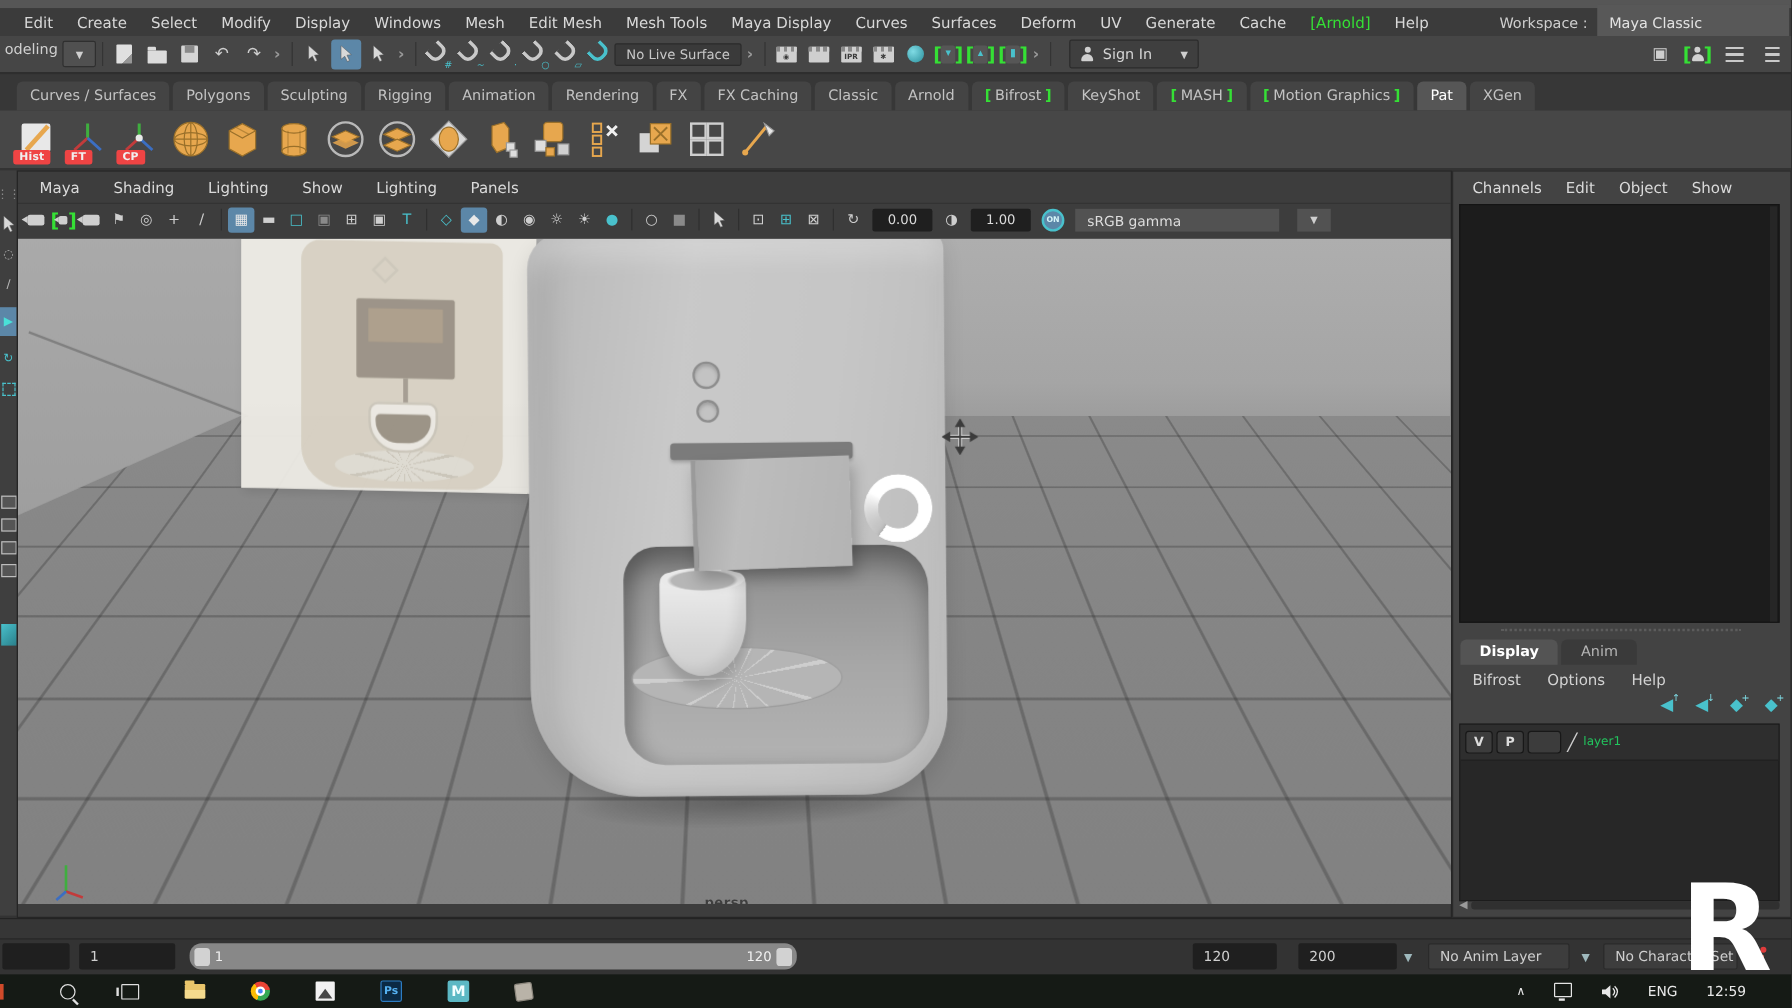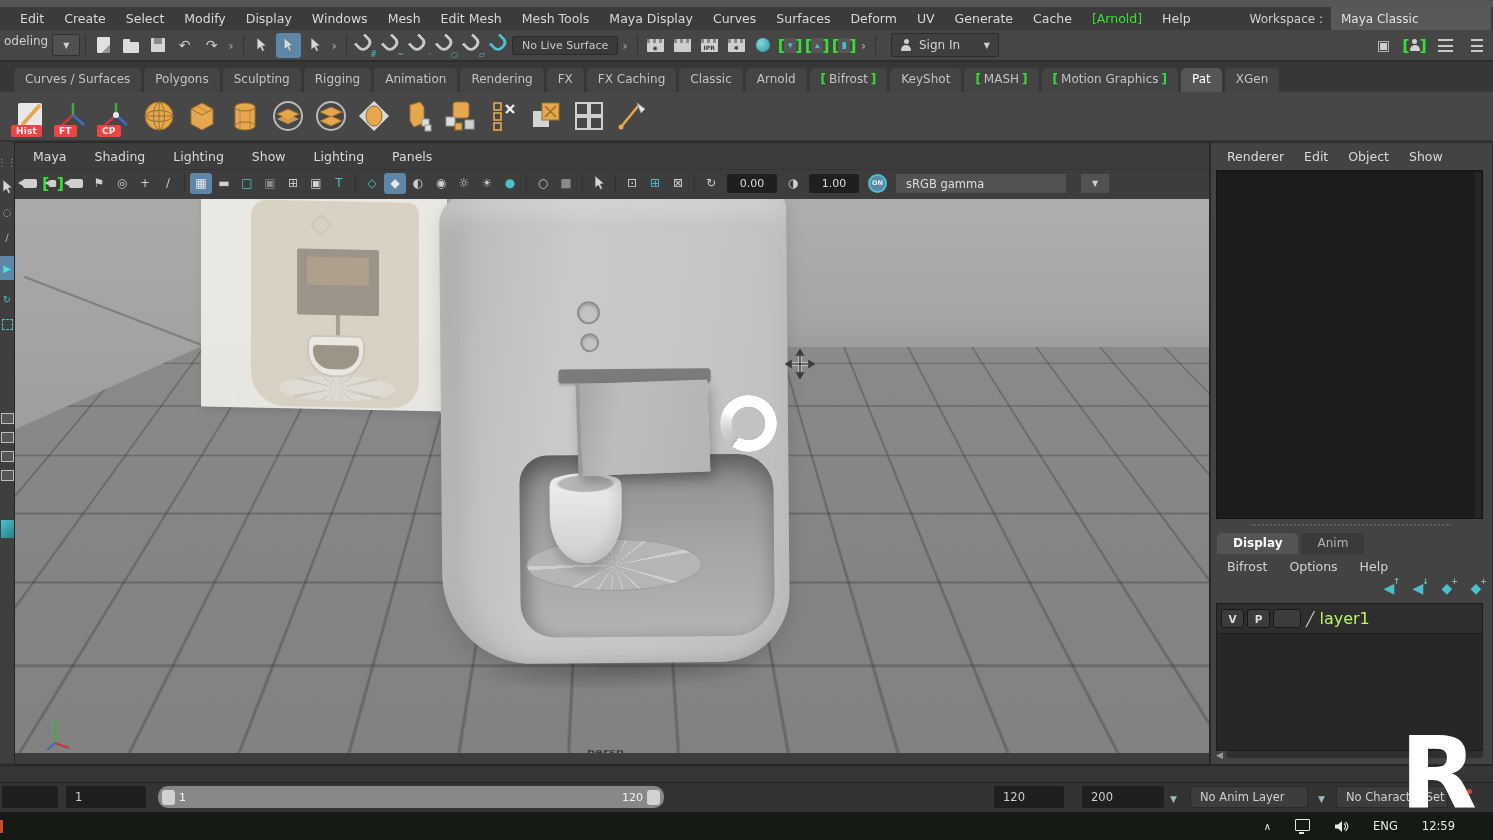--- a/index.html
+++ b/index.html
@@ -136,21 +136,21 @@
   .lp-tab.active{background:#545454;color:#fff;font-weight:bold}
   .lp-menu{position:absolute;top:416px;left:16px;display:flex;gap:22px;color:#d2d2d2;font-size:12.5px}
   .lp-icons{position:absolute;top:437px;right:6px;display:flex;gap:9px}
   .lp-ic{color:#49c1cc;font-size:14px;position:relative;width:20px;text-align:center}
   .lp-ic sup{position:absolute;right:-1px;top:-3px;font-size:8px;color:#7fdbe4}
   .layer-area{position:absolute;top:460px;left:5px;width:267px;height:148px;background:#272727;border:1px solid #1c1c1c;box-sizing:border-box}
   .layer-row{display:flex;align-items:center;gap:3px;padding:5px 4px;background:#2e2e2e;border-bottom:1px solid #202020}
   .lbox{width:21px;height:17px;background:#3c3c3c;border:1px solid #181818;border-radius:3px;color:#ddd;font-size:10.5px;font-weight:bold;display:flex;align-items:center;justify-content:center}
   .lbox.empty{width:26px}
   .ldiag{color:#cfcfcf;font-size:14px;margin:0 2px}
-  .layer-name{color:#bef264;font-size:16px}
+  .layer-name{color:#22c55e;font-size:10px}
   .rp-hscroll{position:absolute;bottom:4px;left:5px;width:267px;height:11px;display:flex;align-items:center;gap:3px}
   .hs-arrow{color:#9a9a9a;font-size:9px}
   .hs-track{flex:1;height:7px;background:#303030;border-radius:3px}
   
   .tstrip{position:absolute;left:0;top:765px;width:100%;height:18px;background:#363636;border-top:1px solid #232323;border-bottom:1px solid #232323;box-sizing:border-box}
   .rangerow{position:absolute;left:0;top:783px;width:100%;height:29px;background:#333}
   .rr-field{position:absolute;top:3px;height:22px;background:#1f1f1f;color:#cfcfcf;font-size:11.5px;display:flex;align-items:center;padding-left:9px;border-radius:2px;box-sizing:border-box}
   .rr-dd{background:#3d3d3d;border:1px solid #2a2a2a}
   .rslider{position:absolute;left:158px;top:3px;width:506px;height:22px;background:#888;border-radius:10px;display:flex;align-items:center;box-sizing:border-box}
   .rhandle{width:13px;height:15px;background:#d2d2d2;border-radius:3px;margin:0 4px;flex:none}
@@ -638,21 +638,21 @@
           <line x1="12" y1="28" x2="26" y2="33" stroke="#c23b3b" stroke-width="2.2"></line>
           <line x1="12" y1="28" x2="4" y2="35" stroke="#3b6ec2" stroke-width="2.2"></line>
         </svg>
 
         <div class="persp-label">persp</div>
       </div>
     </div>
 
     <div class="rpanel">
       <div class="rp-menu" id="cb-menu">
-          <span>Renderer</span>
+          <span>Channels</span>
           <span>Edit</span>
           <span>Object</span>
           <span>Show</span>
         </div>
       <div class="cb-area">
         <div class="cb-scroll"></div>
       </div>
       <div class="splitter"></div>
       <div class="lp-tabs" id="lp-tabs">
           <div class="lp-tab active">Display</div>
@@ -704,20 +704,46 @@
     <div class="rr-field rr-dd" style="left:1336px;width:112px">No Character Set</div>
     <div class="autokey">
       <div class="ring"></div>
         <div class="stem"></div>
         <div class="dot"></div>
     </div>
   </div>
 
   <div class="taskbar">
     <div class="tb-sliver"></div>
+    <div class="tb-icons" id="tb-icons">
+        <span class="ti">
+          <span class="ti-search"></span>
+        </span>
+        <span class="ti">
+          <span class="ti-task"></span>
+        </span>
+        <span class="ti">
+          <span class="ti-folder"></span>
+        </span>
+        <span class="ti">
+          <span class="ti-chrome"></span>
+        </span>
+        <span class="ti">
+          <span class="ti-photos"></span>
+        </span>
+        <span class="ti">
+          <span class="ti-ps">Ps</span>
+        </span>
+        <span class="ti">
+          <span class="ti-maya">M</span>
+        </span>
+        <span class="ti">
+          <span class="ti-app"></span>
+        </span>
+      </div>
     <div class="tb-right">
       <span class="chev">∧</span>
       <span class="ti ti-net"></span>
       <svg width="15" height="13" viewBox="0 0 15 13">
         <path d="M1 4.5 h3 l4-3.5 v11 l-4-3.5 h-3z" fill="#e8e8e8"></path>
         <path d="M10 3.5 q3 3 0 6 M11.5 1.8 q4.8 4.4 0 9.4" stroke="#e8e8e8" stroke-width="1.1" fill="none"></path>
       </svg>
       <span>ENG</span>
       <span>12:59</span>
     </div>

